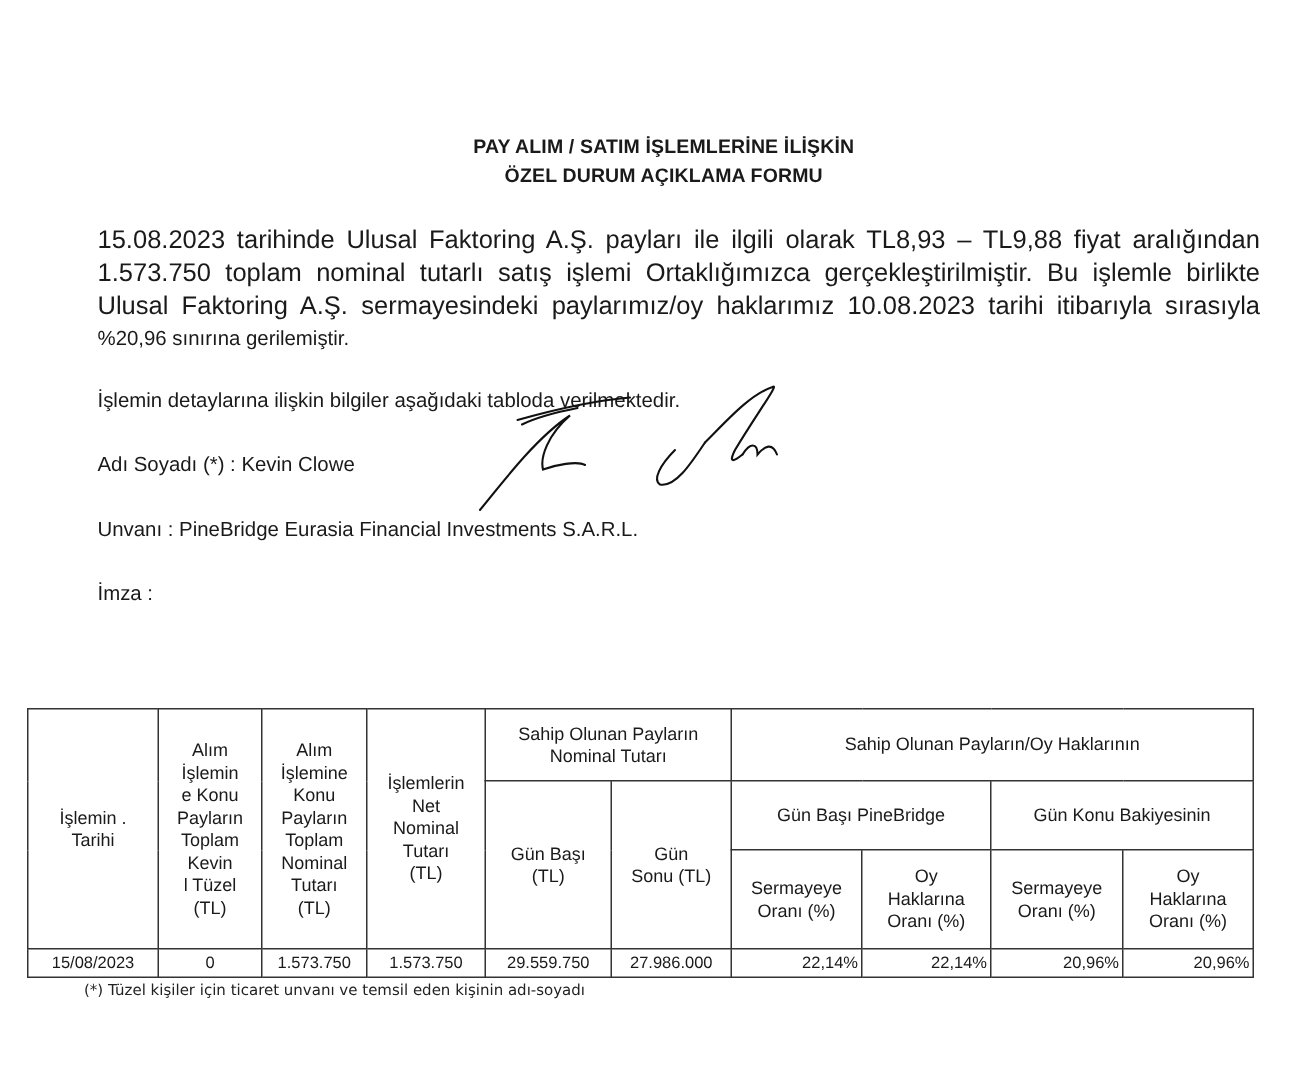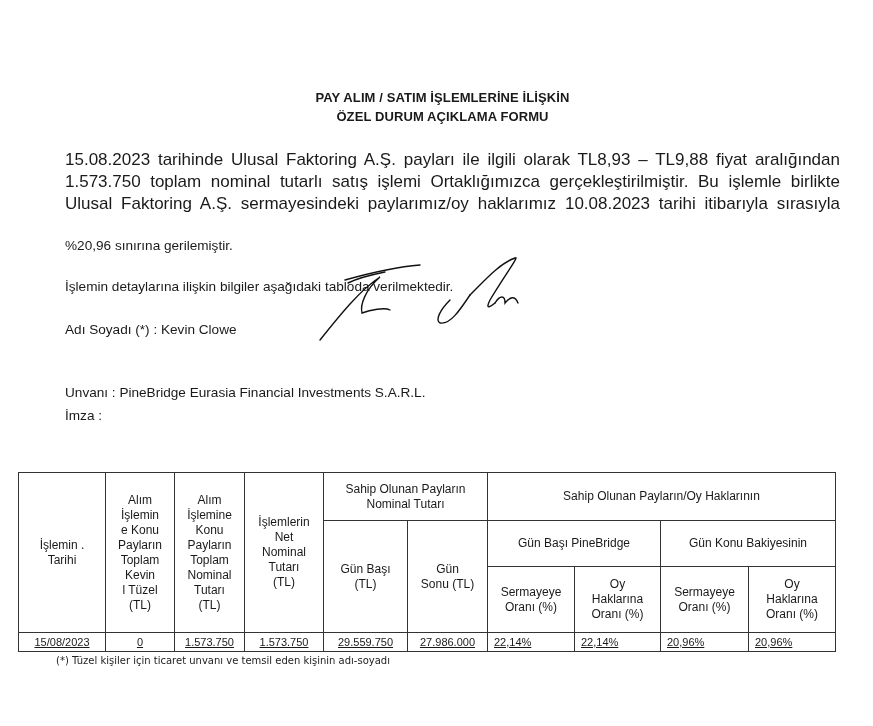--- a/index.html
+++ b/index.html
@@ -2,50 +2,50 @@
 <html><head>
 <meta charset="utf-8">
 <style>
   html, body { margin:0; padding:0; background:#ffffff; }
   body { width:873px; height:726px; position:relative; overflow:hidden;
          font-family:"Liberation Sans", "DejaVu Sans", sans-serif; color:#1a1a1a; }
   .title { position:absolute; left:0; width:873px; text-align:center; font-size:13px;
            font-weight:bold; letter-spacing:0.1px; line-height:19px; }
   .title1 { top:88px; left:6px; }
   .title2 { top:107px; left:6px; }
-  .line { position:absolute; left:65px; font-size:13.6px; line-height:18px; white-space:nowrap;margin-top:20px; }
+  .line { position:absolute; left:65px; font-size:13.6px; line-height:18px; white-space:nowrap; }
   .jline { position:absolute; left:65px; width:775px; font-size:17px; line-height:20px;
            text-align:justify; text-align-last:justify; white-space:nowrap; }
   .sig { position:absolute; left:300px; top:255px; width:250px; height:90px; }
   table.data { position:absolute; left:18px; top:472px; border-collapse:collapse;
                font-size:12px; line-height:15px; table-layout:fixed; }
   table.data td { border:1px solid #333; text-align:center; vertical-align:middle; padding:0 2px; }
-  table.data td.val { font-size:11px; height:18px;text-decoration:underline; }
-  table.data td.left { text-align:left; padding-left:6px; }
+  table.data td.val { font-size:11px; height:18px; }
+  table.data td.left { text-align:right; padding-left:6px; }
   .footnote { position:absolute; left:56px; top:655px; font-size:10px; line-height:12px;
               font-family:"DejaVu Sans", sans-serif; color:#222; }
 </style>
 </head>
 <body>
 
 <div>
   <div class="title title1">PAY ALIM / SATIM İŞLEMLERİNE İLİŞKİN</div>
   <div class="title title2">ÖZEL DURUM AÇIKLAMA FORMU</div>
 </div>
 
 <div>
   <div class="jline" style="top:150px">15.08.2023  tarihinde Ulusal Faktoring A.Ş. payları ile ilgili olarak TL8,93 – TL9,88 fiyat aralığından</div>
   <div class="jline" style="top:172px">1.573.750  toplam nominal tutarlı satış işlemi Ortaklığımızca gerçekleştirilmiştir. Bu işlemle birlikte</div>
   <div class="jline" style="top:194px">Ulusal Faktoring A.Ş. sermayesindeki paylarımız/oy haklarımız 10.08.2023  tarihi itibarıyla sırasıyla</div>
   <div class="line" style="top:217px">%20,96 sınırına gerilemiştir.</div>
 </div>
 
 <div class="line" style="top:258px">İşlemin detaylarına ilişkin bilgiler aşağıdaki tabloda verilmektedir.</div>
 <div class="line" style="top:301px">Adı Soyadı (*) : Kevin Clowe</div>
-<div class="line" style="top:364px">Unvanı : PineBridge Eurasia Financial Investments S.A.R.L.</div>
+<div class="line" style="top:344px">Unvanı : PineBridge Eurasia Financial Investments S.A.R.L.</div>
 <div class="line" style="top:387px">İmza :</div>
 
 <svg class="sig" viewBox="0 0 250 90">
   <g fill="none" stroke="#111" stroke-width="1.4" stroke-linecap="round">
     <path d="M20,85 C40,60 60,35 80,22 C65,35 60,50 62,58 C70,55 85,52 90,55"></path>
     <path d="M45,25 C70,18 95,12 120,10"></path>
     <path d="M48,28 C60,22 75,19 85,17"></path>
     <path d="M150,45 C140,55 135,65 140,68 C150,70 160,55 170,40"></path>
     <path d="M170,40 C185,25 200,8 215,3 C220,0 205,20 190,45 C185,55 190,52 195,48"></path>
     <path d="M195,48 C200,40 205,40 205,48 C210,42 215,40 218,48"></path>

